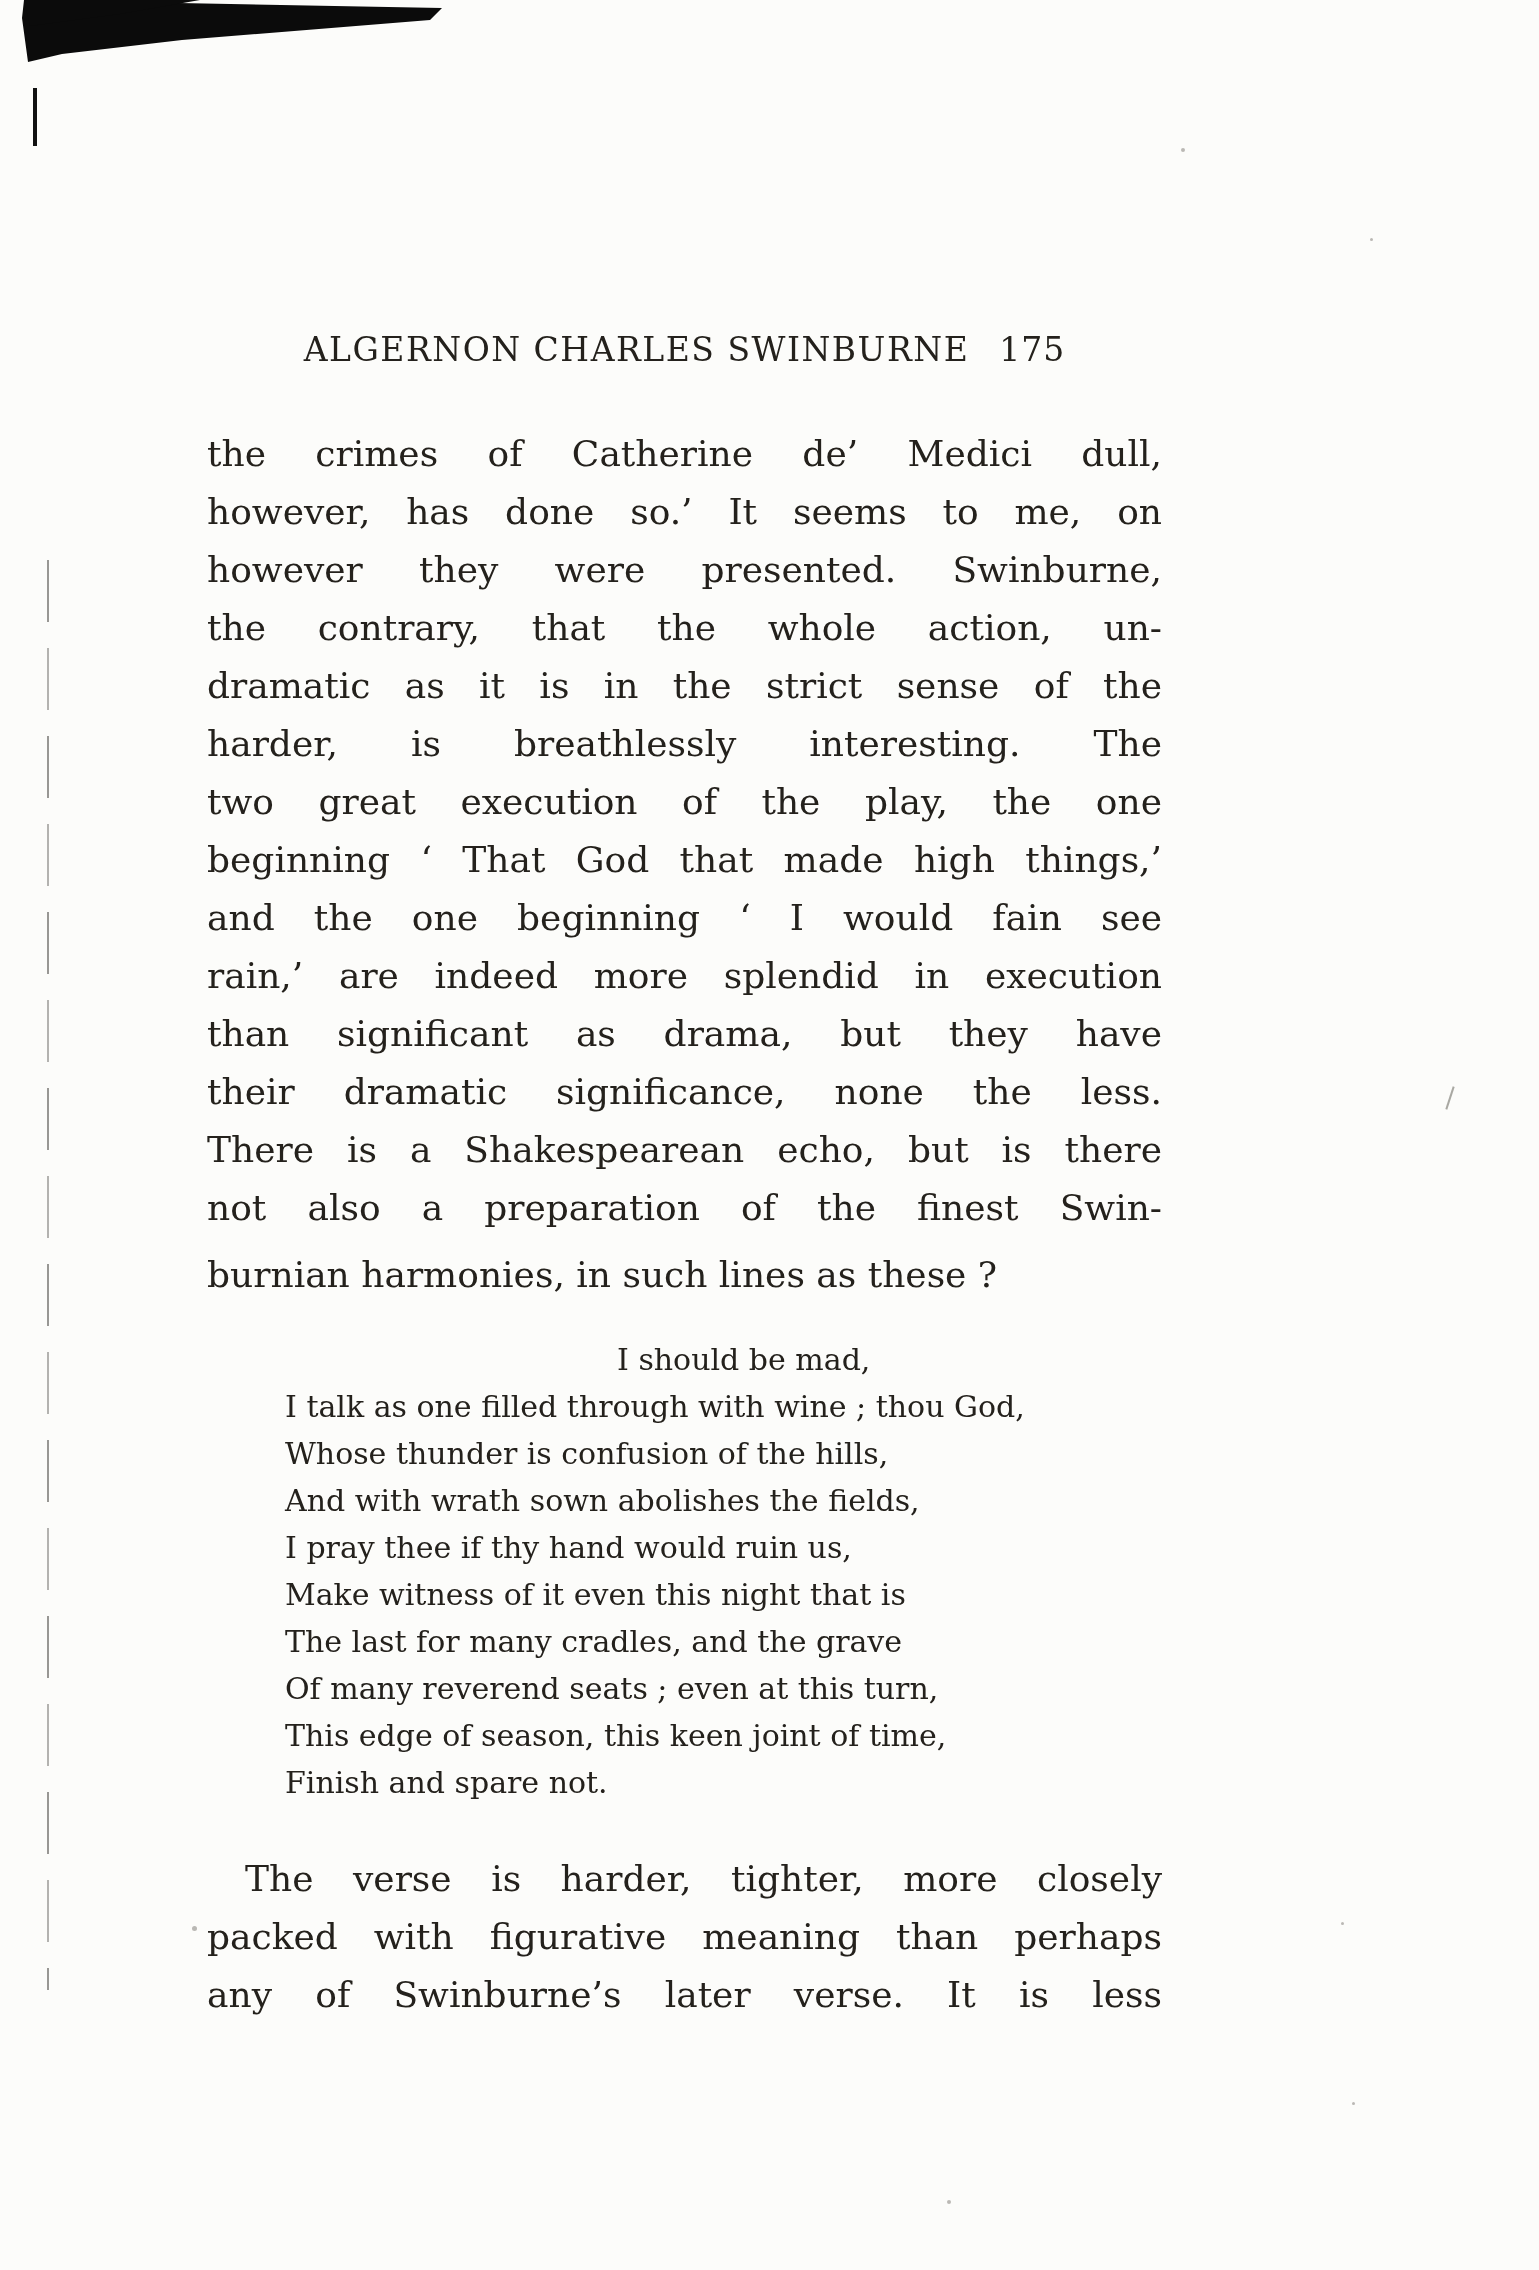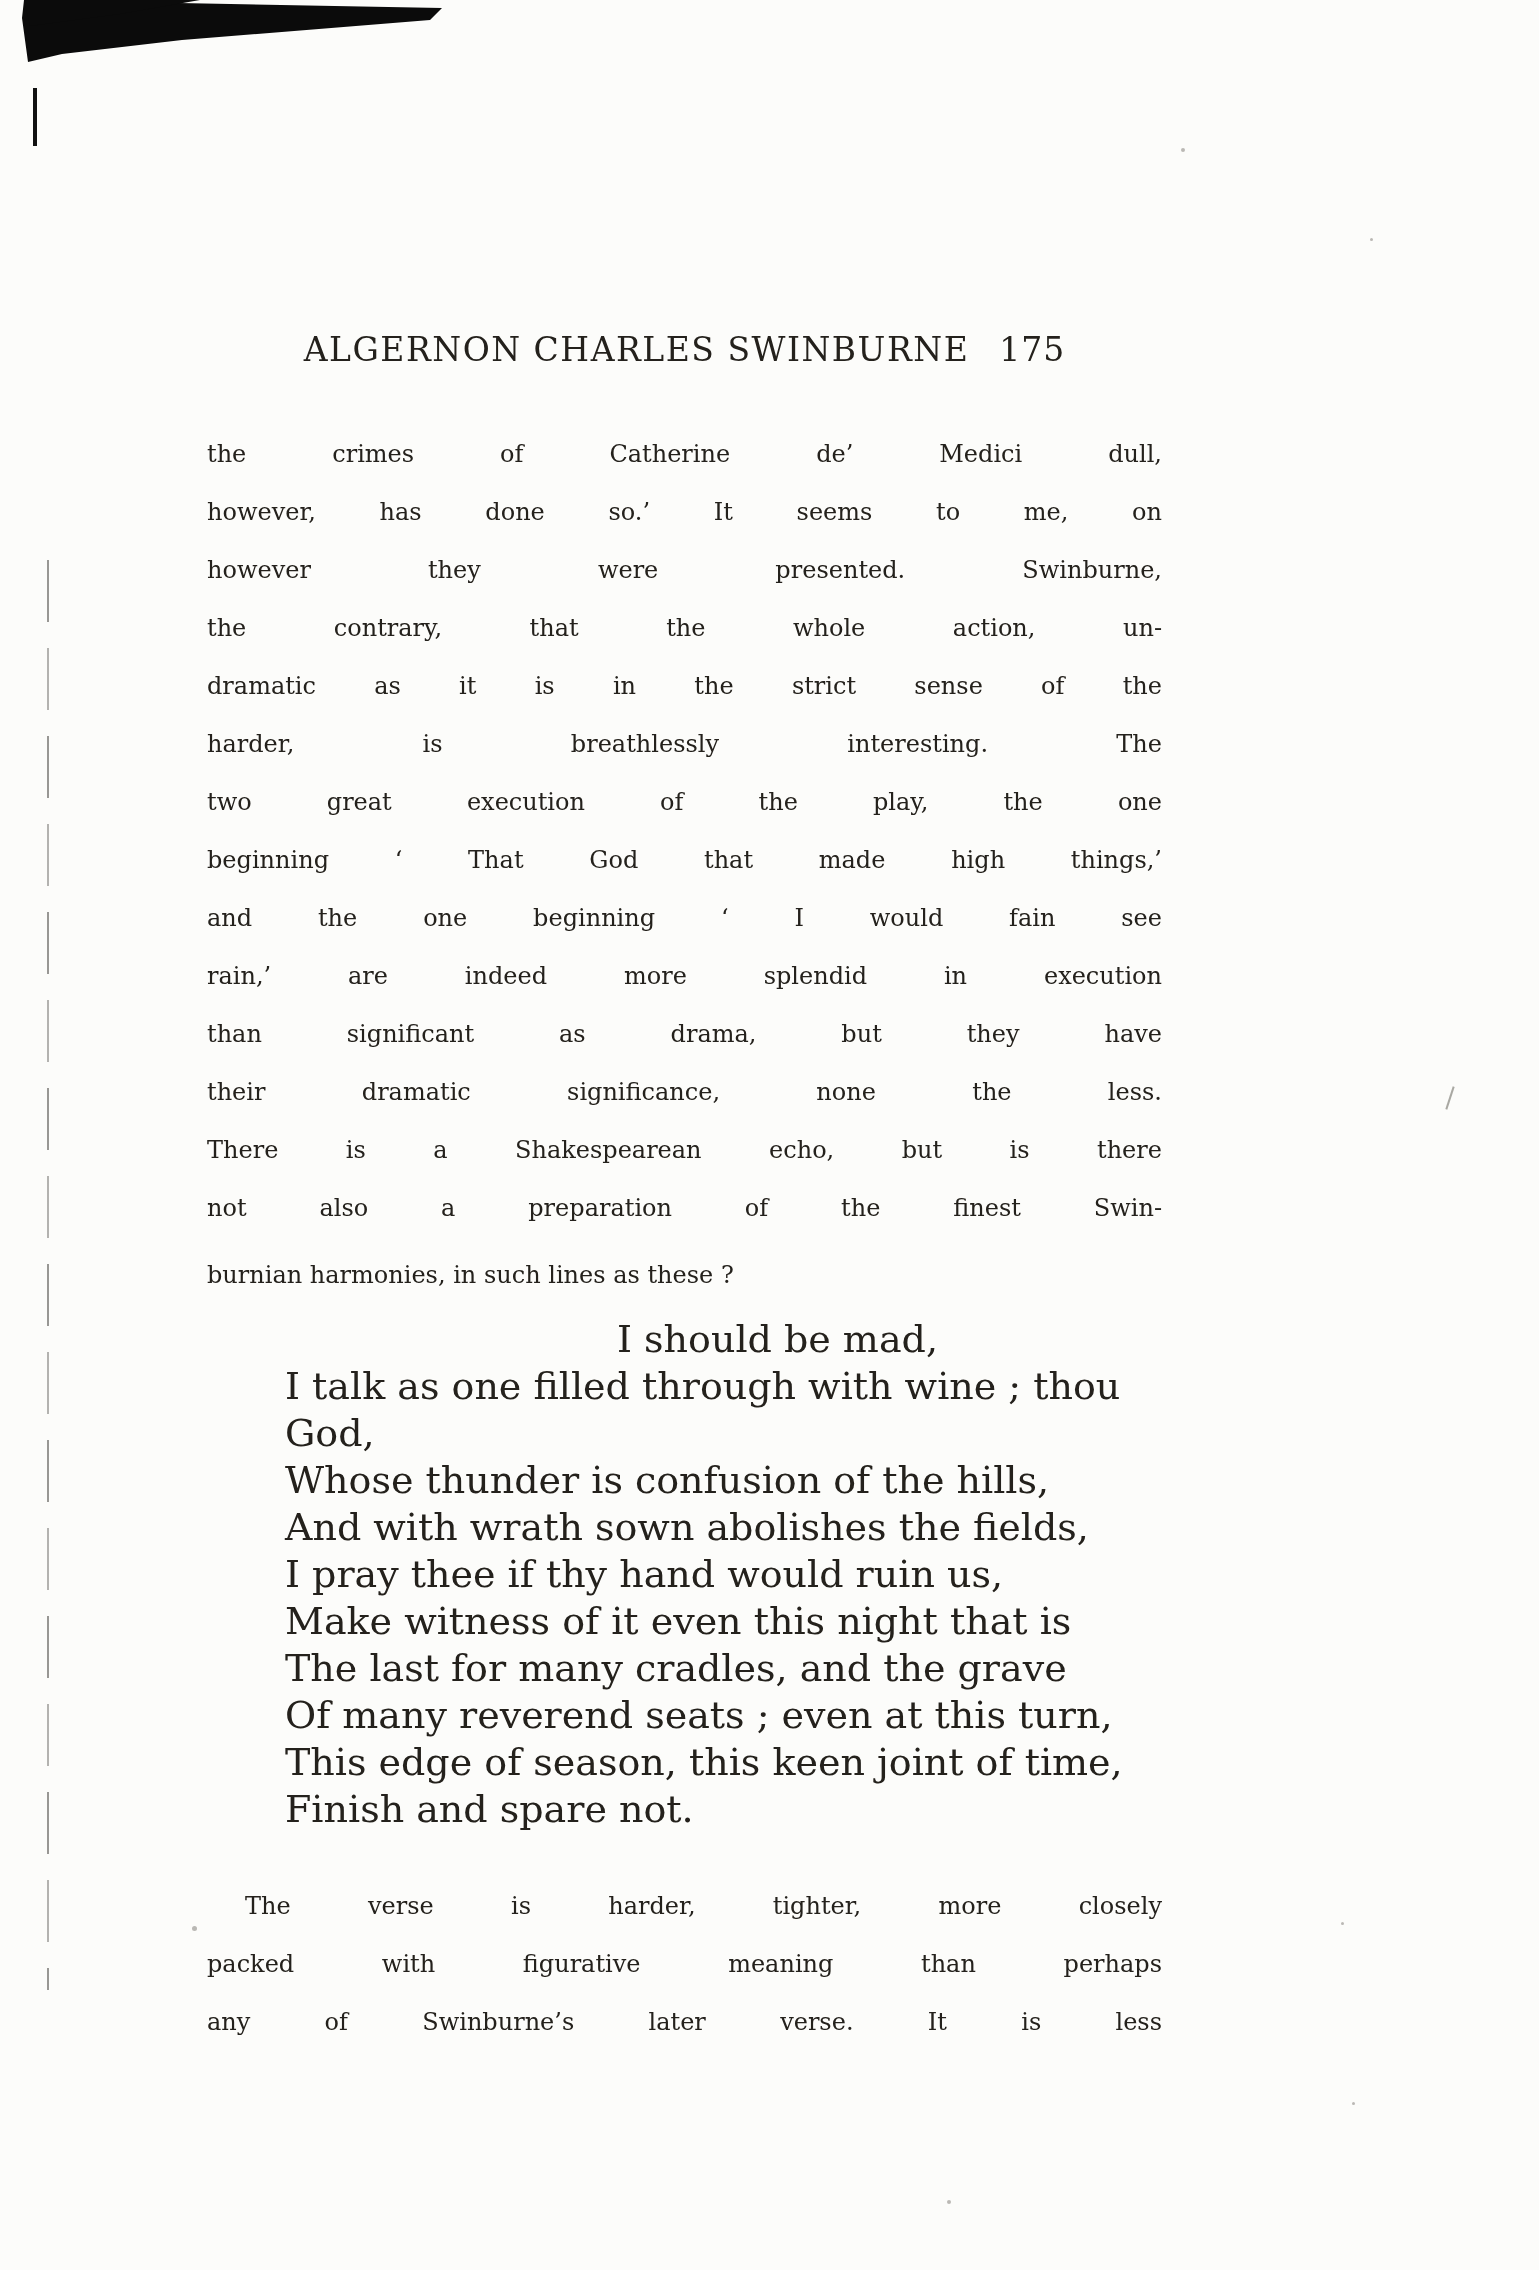--- a/index.html
+++ b/index.html
@@ -31,28 +31,28 @@
 
   
   .content { position:absolute; left:207px; top:330px; width:955px; }
 
   .running-header {
     text-align:center; font-size:33px; letter-spacing:1.5px;
     margin-bottom:56px; white-space:nowrap;
   }
   .running-header .pageno { margin-left:30px; letter-spacing:1px; }
 
-  .prose { font-size:24px; line-height:58px; }
+  .prose { font-size:36px; line-height:58px; }
   .jline { text-align:justify; text-align-last:justify; }
   .jline.last { text-align-last:left;margin-top:9px; }
 
   .para-2 { margin-top:44px; }
   .para-2 .jline:first-child { padding-left:38px; }
 
-  .verse { margin-top:12px; margin-left:78px; font-size:38px; line-height:47px; }
+  .verse { margin-top:32px; margin-left:78px; font-size:30px; line-height:47px; }
   .vline { text-align:left; }
   .verse .vline:first-child { margin-left:332px; }
 </style>
 </head>
 <body>
 
 <div class="page">
 
   <svg class="wedge" viewBox="0 0 470 120" aria-hidden="true">
     <polygon points="24,0 442,8 430,20 182,40 62,54 28,62 22,18" fill="#0b0b0b"></polygon>

